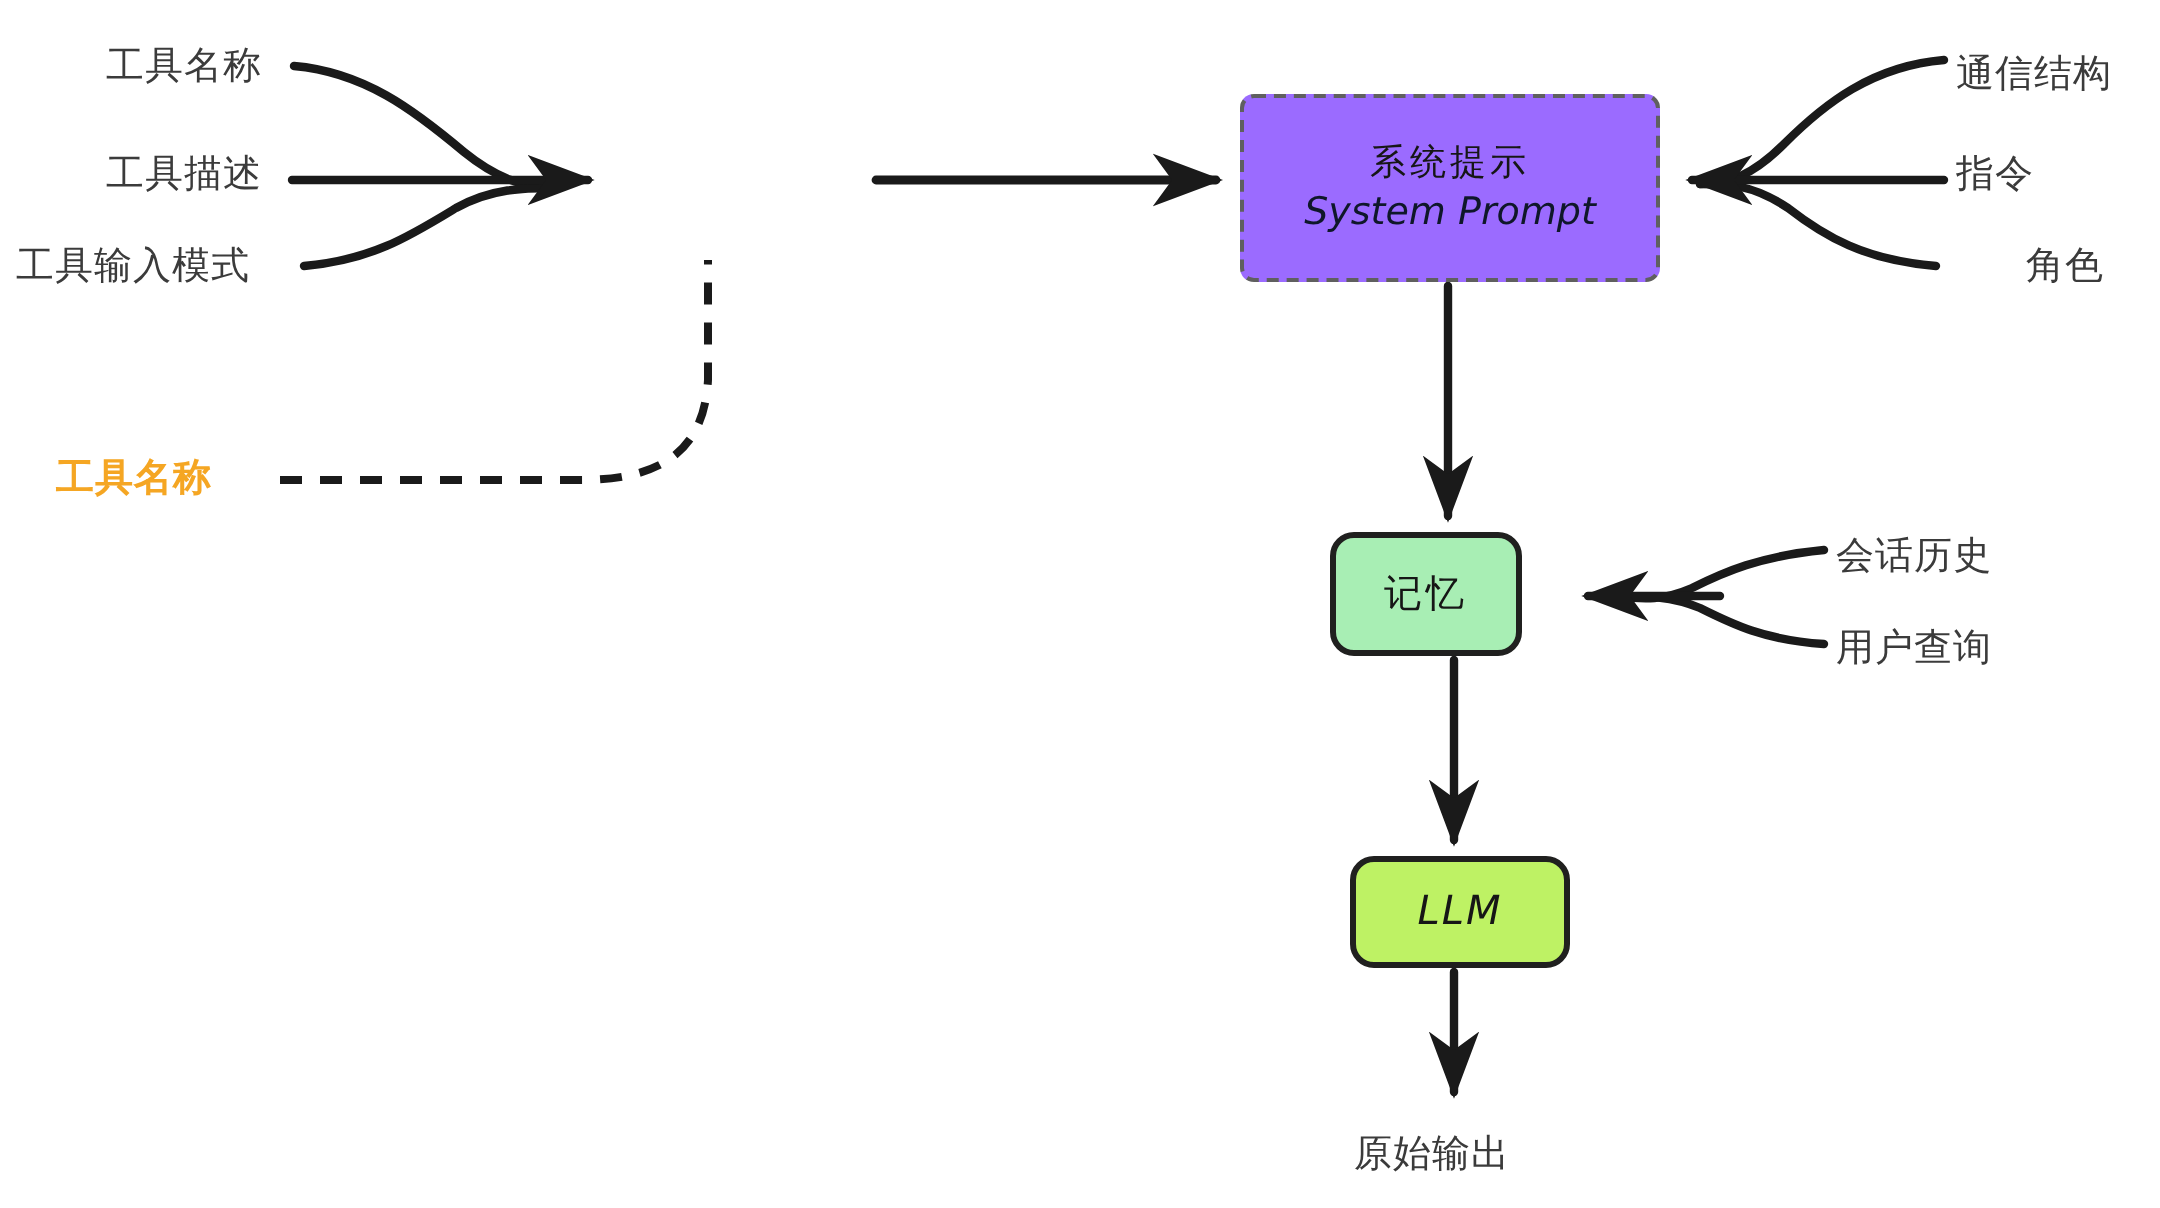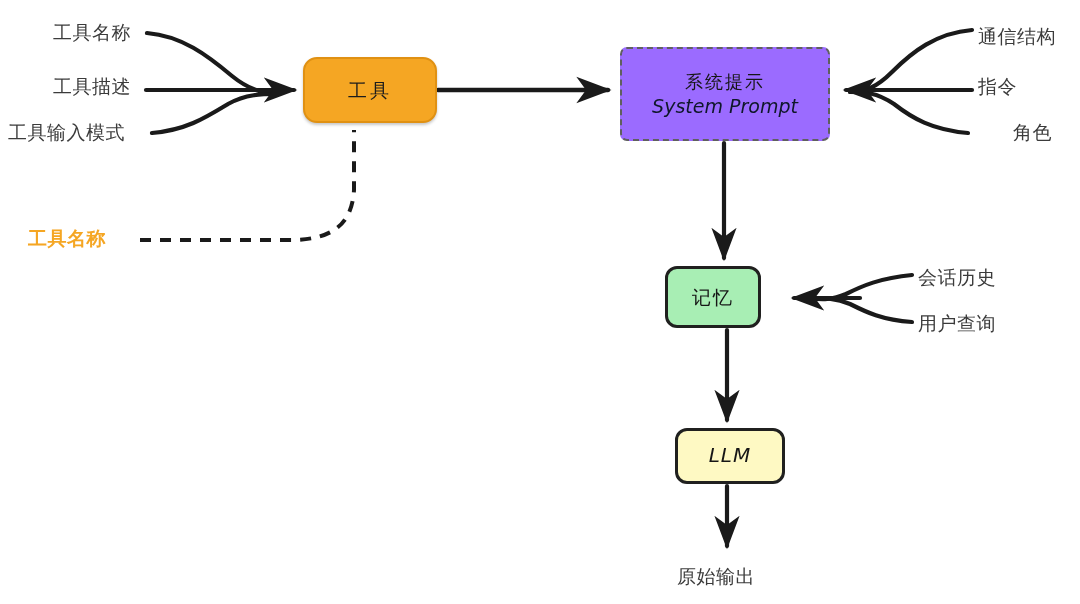--- a/index.html
+++ b/index.html
@@ -58,21 +58,21 @@
   .node-memory {
     left: 665px; top: 266px; width: 96px; height: 62px;
     background: #a8eeb4;
     border: 3px solid #20201f;
     border-radius: 12px;
   }
   .node-memory .lbl { font-size: 19px; color: #161616; letter-spacing: 2px; }
 
   .node-llm {
     left: 675px; top: 428px; width: 110px; height: 56px;
-    background: #fef9c3;
+    background: #bef264;
     border: 3px solid #20201f;
     border-radius: 12px;
   }
   .node-llm .lbl { font-size: 20px; color: #161616; font-style: italic; letter-spacing: 1px; }
 
   .free-label {
     position: absolute;
     font-size: 19px;
     color: #3b3b3b;
     white-space: nowrap;
@@ -147,23 +147,20 @@
 
     <g>
       <path d="M727,330 L727,420" fill="none" stroke="#1a1a1a" stroke-width="4.2" stroke-linecap="round" marker-end="url(#ah)"></path>
     </g>
 
     <g>
       <path d="M727,486 L727,546" fill="none" stroke="#1a1a1a" stroke-width="4.2" stroke-linecap="round" marker-end="url(#ah)"></path>
     </g>
   </svg>
 
-  <div class="node node-tool">
-    <span class="lbl">工具</span>
-  </div>
 
   <div class="node node-sysprompt">
     <span class="lbl-cn">系统提示</span>
     <span class="lbl-en">System Prompt</span>
   </div>
 
   <div class="node node-memory">
     <span class="lbl">记忆</span>
   </div>
 

